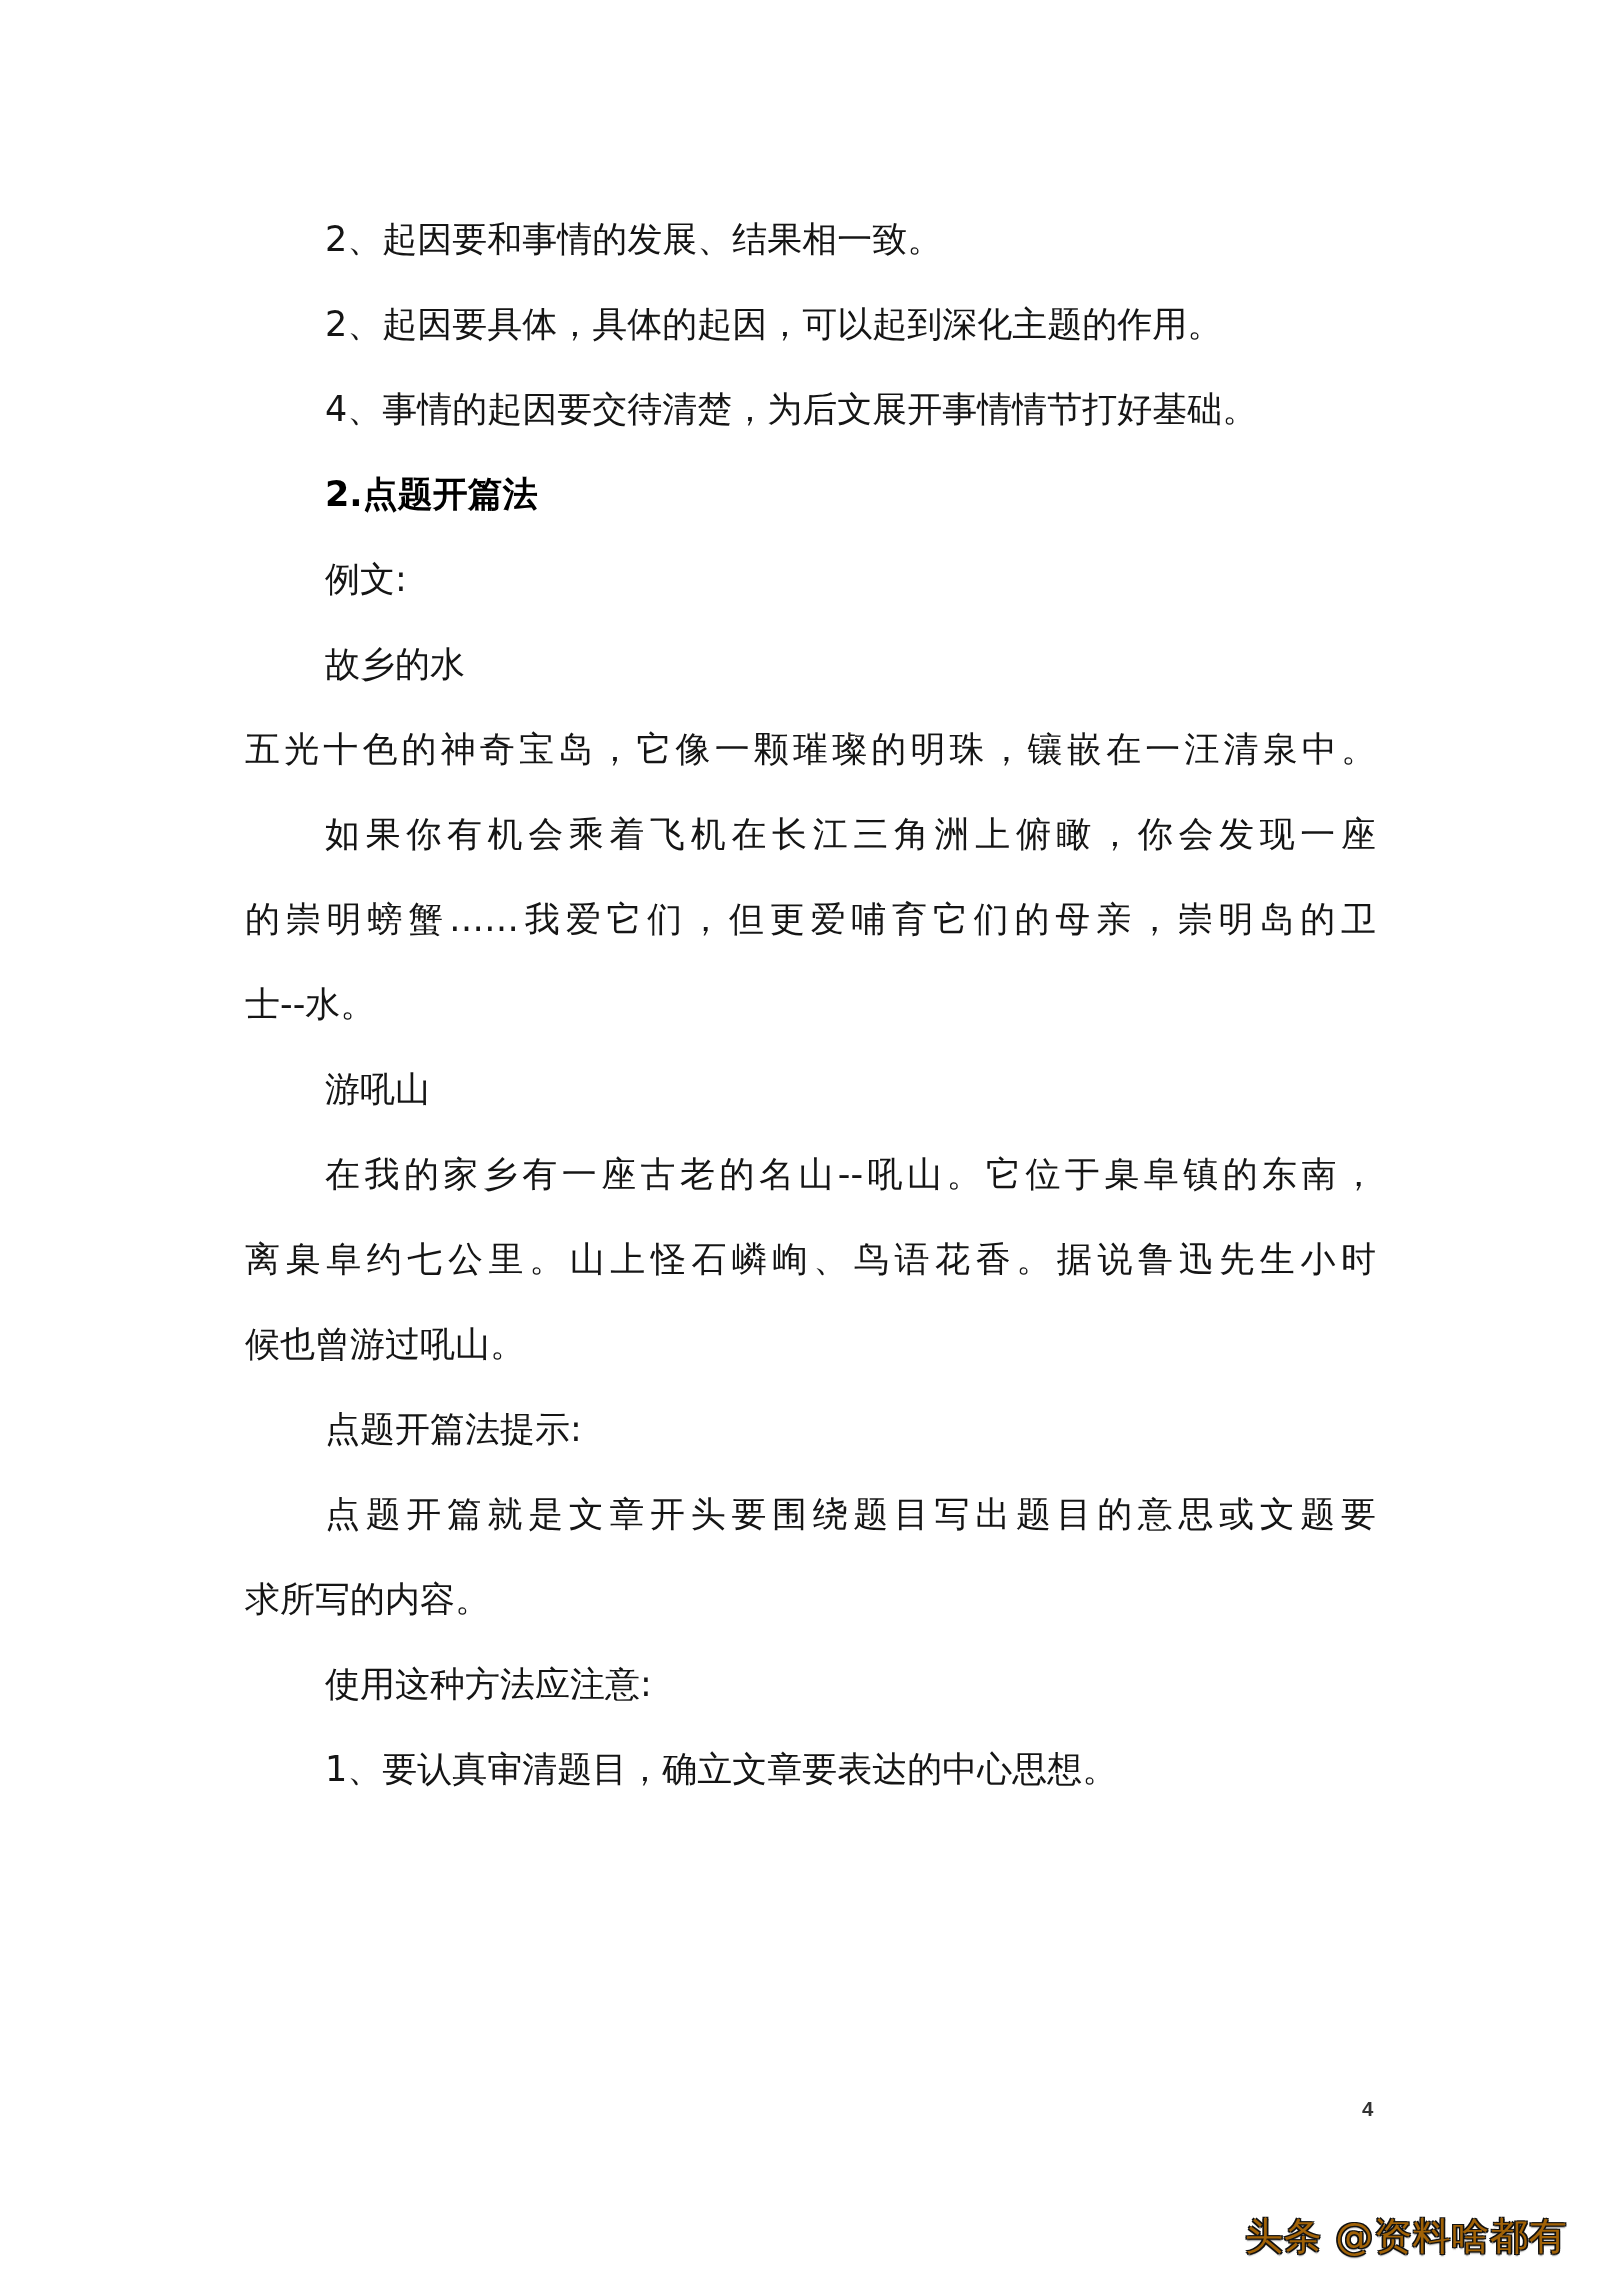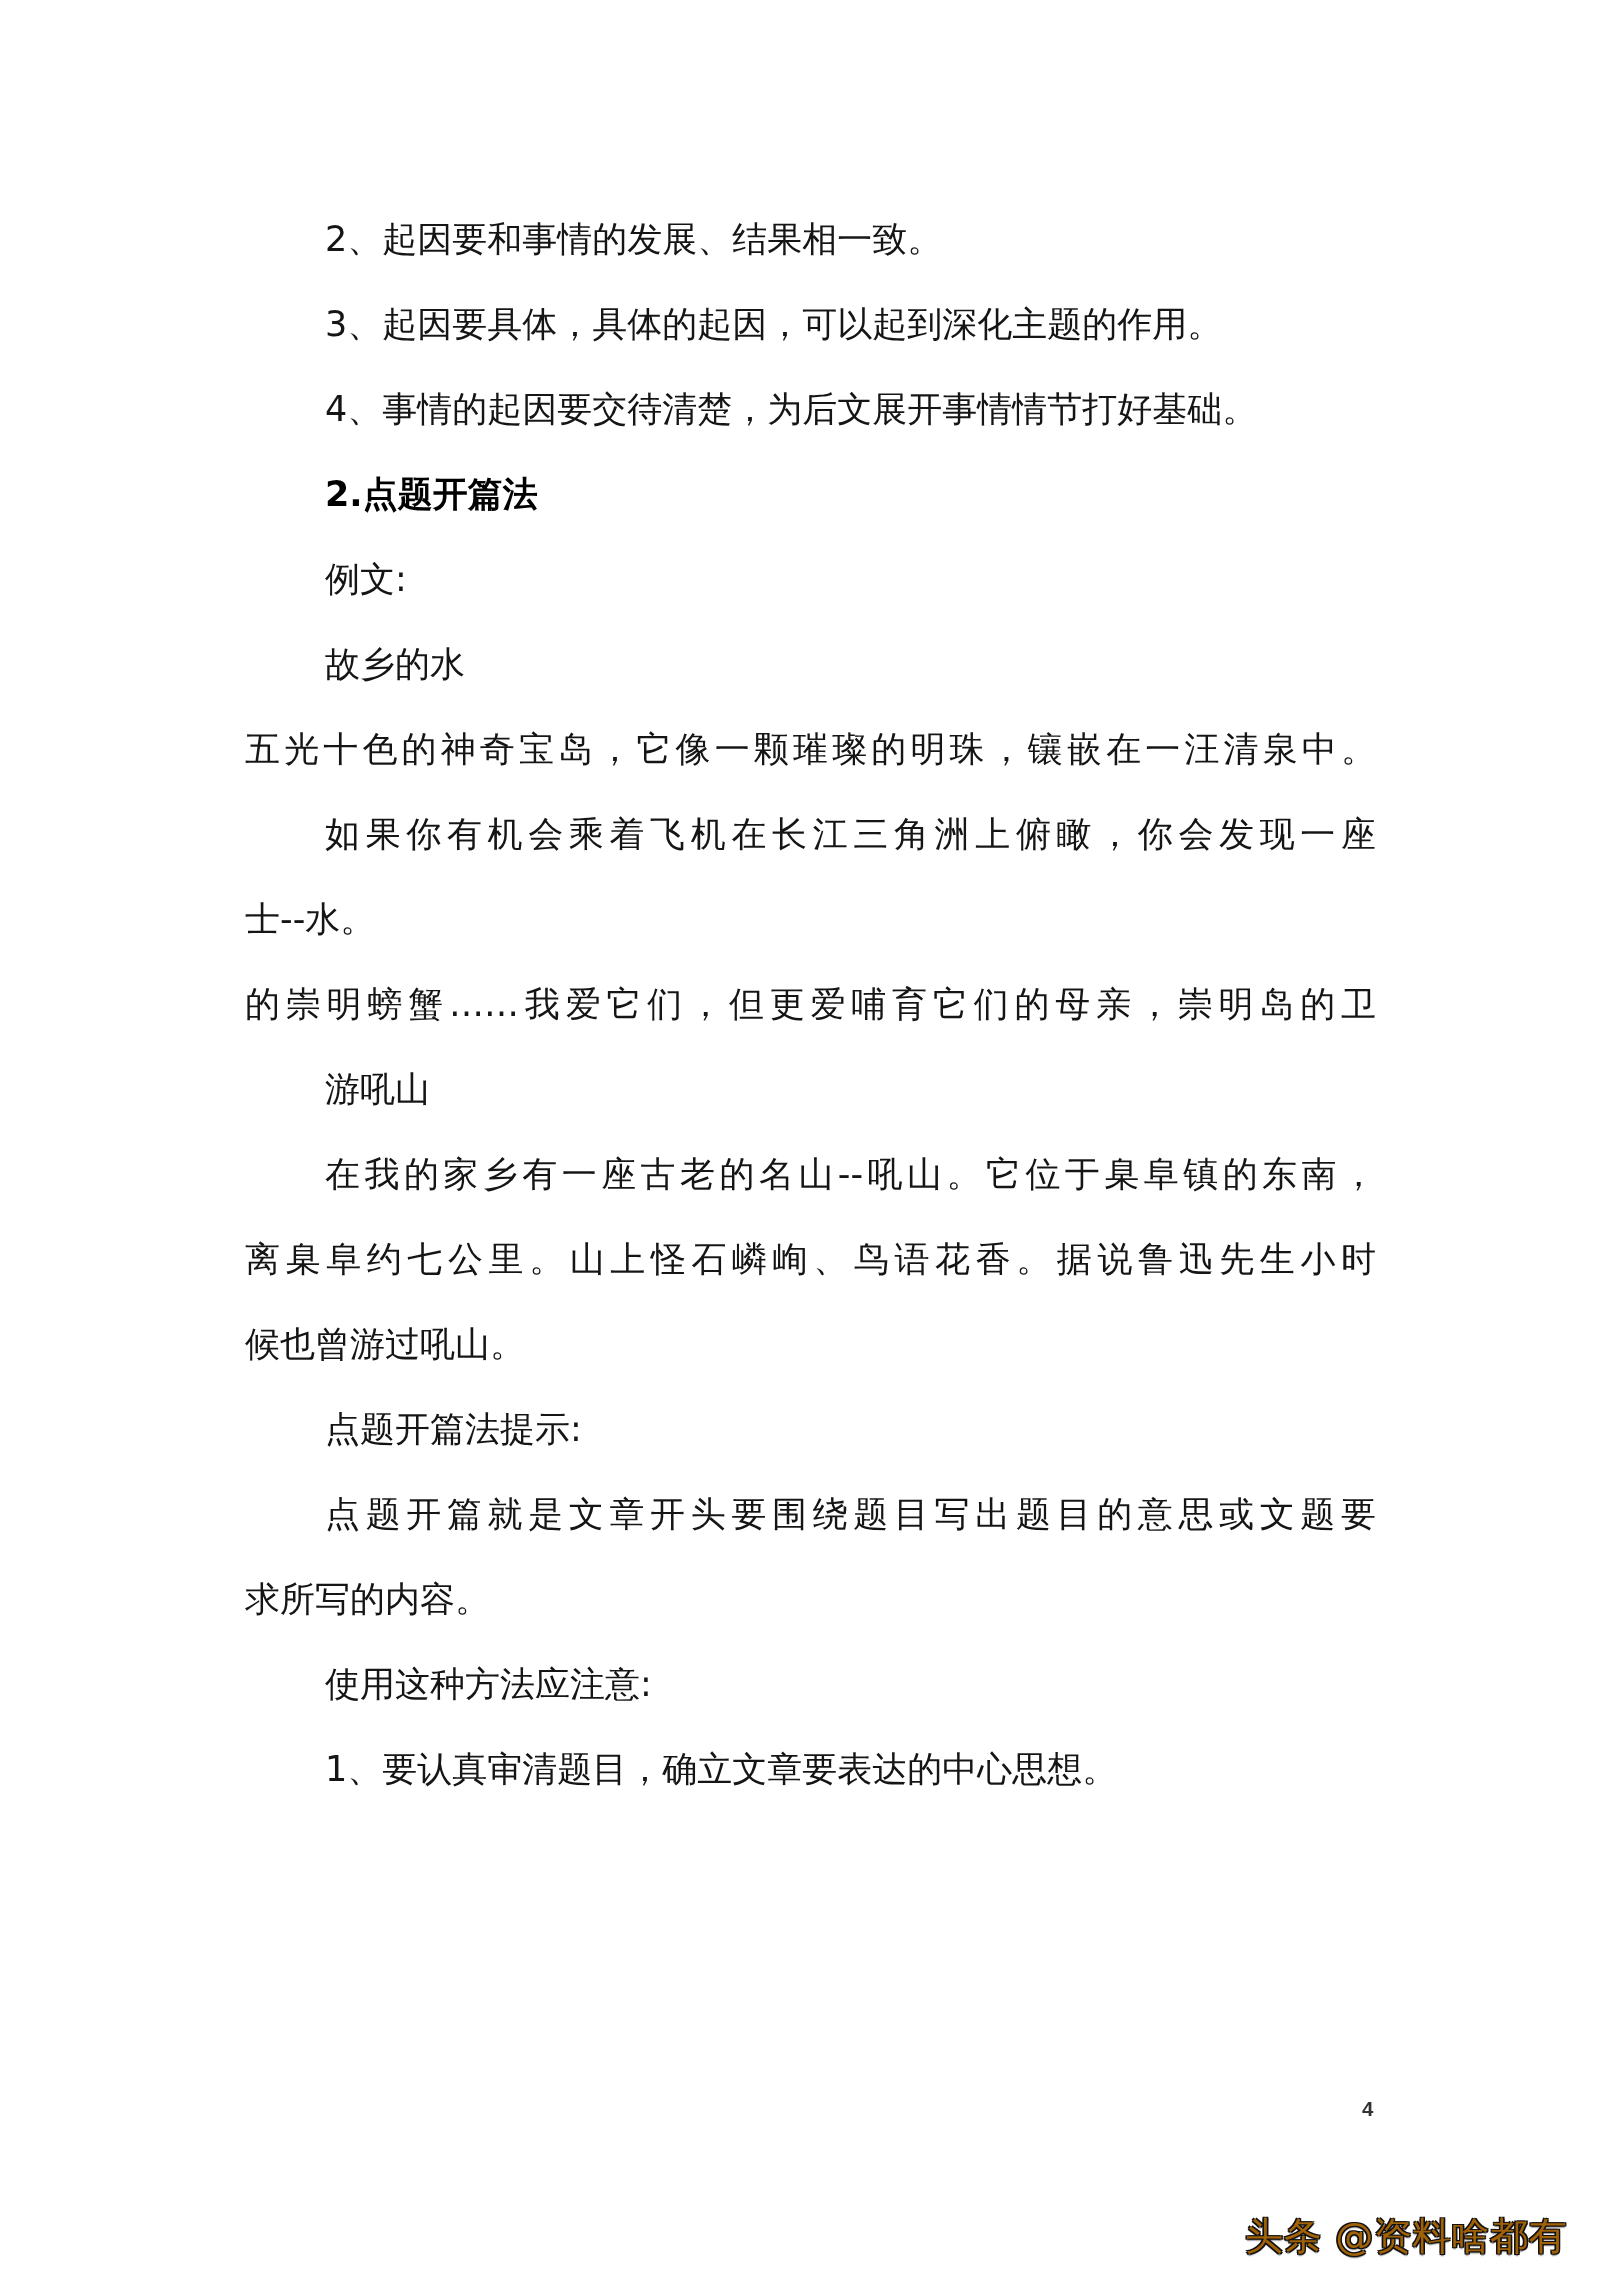--- a/index.html
+++ b/index.html
@@ -73,29 +73,29 @@
         0 2px 1.4px rgba(0,0,0,0.6);
       white-space: nowrap;
     }
   </style>
 </head>
 <body>
 
 <div class="page">
   <div class="body-text">
     <div class="line indent">2、起因要和事情的发展、结果相一致。</div>
-    <div class="line indent">3、起因要具体，具体的起因，可以起到深化主题的作用。</div>
+    <div class="line indent">2、起因要具体，具体的起因，可以起到深化主题的作用。</div>
     <div class="line indent">4、事情的起因要交待清楚，为后文展开事情情节打好基础。</div>
     <div class="line indent bold">2.点题开篇法</div>
     <div class="line indent">例文:</div>
     <div class="line indent">故乡的水</div>
     <div class="line justify">五光十色的神奇宝岛，它像一颗璀璨的明珠，镶嵌在一汪清泉中。</div>
     <div class="line indent justify">如果你有机会乘着飞机在长江三角洲上俯瞰，你会发现一座</div>
+    <div class="line justify">的崇明螃蟹……我爱它们，但更爱哺育它们的母亲，崇明岛的卫</div>
     <div class="line">士--水。</div>
-    <div class="line justify">的崇明螃蟹……我爱它们，但更爱哺育它们的母亲，崇明岛的卫</div>
     <div class="line indent">游吼山</div>
     <div class="line indent justify">在我的家乡有一座古老的名山--吼山。它位于臬阜镇的东南，</div>
     <div class="line justify">离臬阜约七公里。山上怪石嶙峋、鸟语花香。据说鲁迅先生小时</div>
     <div class="line">候也曾游过吼山。</div>
     <div class="line indent">点题开篇法提示:</div>
     <div class="line indent justify">点题开篇就是文章开头要围绕题目写出题目的意思或文题要</div>
     <div class="line">求所写的内容。</div>
     <div class="line indent">使用这种方法应注意:</div>
     <div class="line indent">1、要认真审清题目，确立文章要表达的中心思想。</div>
   </div>

